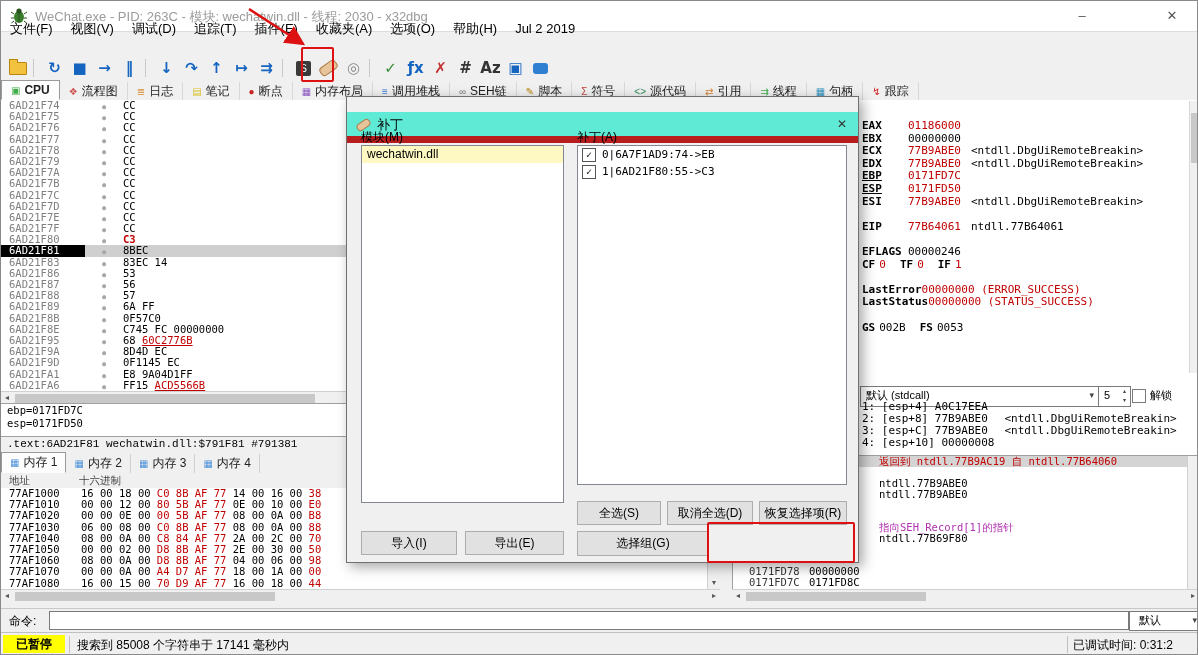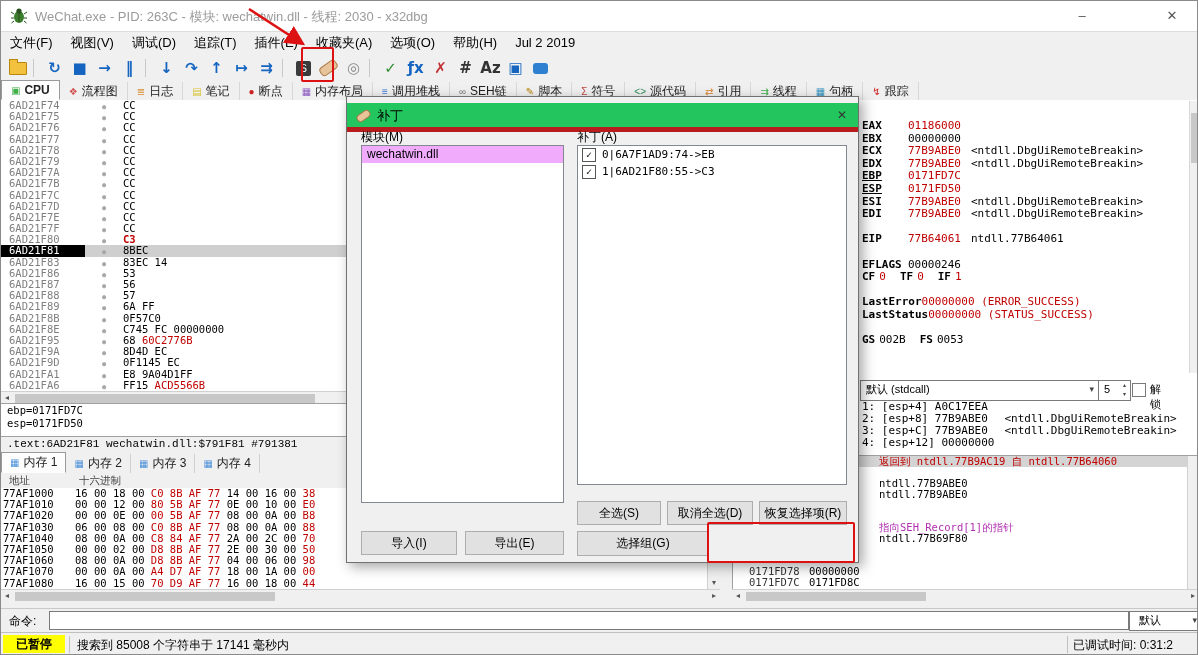--- a/index.html
+++ b/index.html
@@ -7,21 +7,21 @@
        font-family:"Liberation Sans","DejaVu Sans",sans-serif;border:1px solid #8a8a8a;box-sizing:border-box}
 
   
   #titlebar{position:absolute;left:0;top:0;width:100%;height:30px;background:#ffffff;border-bottom:1px solid #dcdcdc}
   #app-title{position:absolute;left:34px;top:7px;font-size:13px;color:#9b9b9b;white-space:nowrap}
   .capbtn{position:absolute;top:0;width:46px;height:30px;text-align:center;line-height:30px;font-size:13px;color:#555}
   #btn-min{right:92px}
   #btn-close{right:2px}
 
   
-  #menubar{position:absolute;left:0;top:30px;width:100%;height:24px;display:flex;align-items:flex-end}
+  #menubar{position:absolute;left:0;top:16px;width:100%;height:24px;display:flex;align-items:flex-end}
   .mitem{padding:0 9px;font-size:13px;color:#000;line-height:24px;white-space:nowrap}
 
   
   #toolbar{position:absolute;left:4px;top:54px;width:1190px;height:26px;display:flex;align-items:center}
   .tbtn{width:25px;height:24px;display:flex;align-items:center;justify-content:center}
   .tglyph{font-size:15px;font-weight:bold;font-family:"DejaVu Sans",sans-serif}
   .tsep{width:8px;height:18px;border-left:1px solid #c8c8c8;margin-left:3px}
   .shape-folder{width:16px;height:11px;background:#f2c23e;border:1px solid #b8860b;border-radius:1px;position:relative;display:inline-block}
   .shape-folder::before{content:"";position:absolute;top:-4px;left:-1px;width:7px;height:3px;background:#f2c23e;border:1px solid #b8860b;border-bottom:none}
   .shape-scylla{width:15px;height:15px;background:#3a3a3a;color:#fff;font-size:10px;line-height:15px;text-align:center;border-radius:2px;display:inline-block}
@@ -37,41 +37,41 @@
 
   
   #disasm-panel{position:absolute;left:0;top:99px;width:731px;height:291px;background:#fff;border-right:1px solid #a0a0a0;overflow:hidden}
   .drow{height:11.2px;line-height:11.2px;white-space:pre;font-family:"DejaVu Sans Mono",monospace;font-size:10.5px}
   .drow.sel{background:#cfcfcf}
   .daddr{display:inline-block;width:76px;padding-left:8px;color:#7f7f7f}
   .drow.sel .daddr{background:#000;color:#fff}
   .ddot{display:inline-block;width:38px;text-align:center;color:#a8a8a8;font-size:7px}
   .dbytes{color:#000}
   .s-p{color:#c00000;font-weight:bold}
-  .s-a{color:#c00000;}
+  .s-a{color:#c00000;text-decoration:underline}
   #disasm-vscroll{position:absolute;left:717px;top:99px;width:13px;height:291px;background:#f0f0f0;border-left:1px solid #d0d0d0}
   #disasm-vthumb{position:absolute;left:2px;top:90px;width:9px;height:60px;background:#c8c8c8}
   #disasm-hscroll{position:absolute;left:0;top:390px;width:731px;height:12px;background:#f0f0f0;border-top:1px solid #d0d0d0;border-bottom:1px solid #d0d0d0}
   .scrollarrow{position:absolute;font-size:8px;color:#555;line-height:12px;width:12px;text-align:center}
 
   
   #infopane{position:absolute;left:0;top:402px;width:731px;height:32px;background:#fff;border-top:1px solid #a0a0a0;border-bottom:1px solid #a0a0a0;border-right:1px solid #a0a0a0;font-family:"DejaVu Sans Mono",monospace;font-size:10.5px}
   #infopane div{padding-left:6px;line-height:13px}
   #textline{position:absolute;left:6px;top:437px;font-family:Liberation Mono, monospace;font-size:11px;color:#000;white-space:nowrap}
 
   
   #dumptabs{position:absolute;left:0;top:452px;width:731px;height:20px;display:flex;align-items:flex-end;border-bottom:1px solid #b0b0b0}
   .dumptab{display:flex;align-items:center;height:19px;padding:0 8px;font-size:12px;border-right:1px solid #d0d0d0;color:#222;white-space:nowrap}
   .dumptab.active{background:#fdfdfd;border:1px solid #9a9a9a;border-bottom:1px solid #fdfdfd}
   .dticon{color:#4a90d9;font-size:10px;margin-right:4px}
   #dumphead{position:absolute;left:0;top:472px;width:731px;height:15px;background:#f0f0f0;border-bottom:1px solid #c8c8c8;font-size:10.5px;color:#444;font-family:"DejaVu Sans Mono",monospace}
   #dumphead span{position:absolute;top:1px}
   #dumprows{position:absolute;left:0;top:487px;width:706px;height:101px;background:#fff;overflow:hidden}
   .mrow{height:11.2px;line-height:11.2px;white-space:pre;font-family:"DejaVu Sans Mono",monospace;font-size:10.5px}
-  .maddr{display:inline-block;width:72px;padding-left:2px;color:#000}
+  .maddr{display:inline-block;width:72px;padding-left:8px;color:#000}
   .h-k{color:#000}
   .h-r{color:#c00000}
   #dump-vscroll{position:absolute;left:706px;top:472px;width:13px;height:116px;background:#f0f0f0;border-left:1px solid #d0d0d0}
   #dump-hscroll{position:absolute;left:0;top:588px;width:719px;height:13px;background:#f0f0f0;border-top:1px solid #d0d0d0}
   .hthumb{position:absolute;top:2px;height:9px;background:#c8c8c8}
 
   
   #regs-panel{position:absolute;left:856px;top:99px;width:342px;height:355px;background:#fff;border-left:1px solid #a0a0a0;overflow:hidden}
   #hidefpu{position:absolute;left:1px;top:1px;width:328px;height:15px;background:#f0f0f0;border:1px solid #d0d0d0;text-align:center;font-size:11px;line-height:14px;color:#333}
   #regrows{position:absolute;left:4px;top:20px;width:324px}
@@ -80,21 +80,21 @@
   .rname{display:inline-block;min-width:46px;font-weight:bold;color:#000}
   .rname.ul{text-decoration:underline}
   .rval{color:#000}
   .rval.red{color:#c00000}
   .rcmt{color:#000;margin-left:10px}
   .fname{font-weight:bold;margin-right:4px}
   .fval{margin-right:14px}
   .fval.red{color:#c00000}
   #regs-vscroll{position:absolute;left:331px;top:1px;width:11px;height:272px;background:#f0f0f0;border-left:1px solid #d8d8d8}
   #regs-vthumb{position:absolute;left:1px;top:12px;width:9px;height:50px;background:#c8c8c8}
-  #convrow{position:absolute;left:2px;top:280px;width:273px;height:20px}
+  #convrow{position:absolute;left:2px;top:286px;width:338px;height:20px}
   #convbox{position:absolute;left:0;top:0;width:232px;height:19px;background:#fff;border:1px solid #7a7a7a;font-size:11px;line-height:17px;padding-left:5px}
   #convbox .arrow{position:absolute;right:4px;top:0;font-size:9px;color:#444}
   #spinbox{position:absolute;left:238px;top:0;width:26px;height:19px;background:#fff;border:1px solid #7a7a7a;font-size:11px;line-height:17px;padding-left:5px}
   #spinbox .spins{position:absolute;right:1px;top:0;font-size:6px;color:#444;line-height:9px;text-align:center;width:9px}
   #unlockchk{position:absolute;left:272px;top:3px;width:12px;height:12px;background:#fff;border:1px solid #7a7a7a}
   #unlocklbl{position:absolute;left:290px;top:2px;font-size:11px}
   #args{position:absolute;left:4px;top:301px;width:334px}
   .arow{height:12px;line-height:12px;white-space:pre;font-family:"DejaVu Sans Mono",monospace;font-size:11px}
 
   
@@ -119,28 +119,28 @@
 
   
   #statusbar{position:absolute;left:0;top:631px;width:1198px;height:24px;background:#f0f0f0;border-top:1px solid #c0c0c0}
   #statusstate{position:absolute;left:2px;top:2px;width:62px;height:18px;background:#ffff00;color:#000;text-align:center;line-height:18px;font-size:12px;font-weight:bold}
   .ssep{position:absolute;top:3px;width:1px;height:17px;background:#c0c0c0}
   #statusmsg{position:absolute;left:76px;top:4px;font-size:12px;color:#000;white-space:nowrap}
   #statustime{position:absolute;left:1072px;top:4px;font-size:12px;color:#000;white-space:nowrap;width:130px;overflow:hidden}
 
   
   #dialog{position:absolute;left:345px;top:95px;width:511px;height:465px;background:#f0f0f0;border:1px solid #707070;box-shadow:4px 4px 12px rgba(0,0,0,.35)}
-  #dtitle{position:absolute;left:0;top:6px;width:100%;height:24px;background:#22c55e;border-bottom:5px solid #b91c1c}
+  #dtitle{position:absolute;left:0;top:15px;width:100%;height:24px;background:#5eead4;border-bottom:7px solid #b91c1c}
   #dtitle .shape-patch{position:absolute;left:9px;top:9px;width:13px;height:6px}
   #dtitletext{position:absolute;left:30px;top:4px;font-size:13px;color:#000}
   #dclose{position:absolute;right:0;top:0;width:32px;height:24px;text-align:center;line-height:24px;font-size:12px;color:#333}
   .dlabel{position:absolute;font-size:12px;color:#000}
   .dlist{position:absolute;background:#fff;border:1px solid #828790;overflow:hidden}
   .mlitem{height:17px;line-height:17px;font-size:12px;padding-left:5px}
-  .mlitem.msel{background:#f0abfc}
+  .mlitem.msel{background:#fef9c3}
   .plitem{height:17px;line-height:17px;font-size:11px;font-family:"DejaVu Sans Mono",monospace;display:flex;align-items:center;padding-left:4px}
   .pcheck{width:12px;height:12px;border:1px solid #555;background:#fff;font-size:10px;line-height:11px;text-align:center;margin-right:6px;color:#222}
   .dbtn{position:absolute;background:#e1e1e1;border:1px solid #adadad;font-size:12px;text-align:center;color:#000;display:flex;align-items:center;justify-content:center}
   .dbtn.default{border:1px solid #0078d7;box-shadow:inset 0 0 0 1px #66b0e8;background:#e5f1fb}
 
   
   .ann{position:absolute;border:2px solid #dd1111;border-radius:2px;pointer-events:none;z-index:60}
   #ann-arrow{position:absolute;left:238px;top:1px;z-index:60;pointer-events:none}
 
   #dialog{z-index:30}
@@ -395,21 +395,20 @@
 
 <div id="regs-panel">
   <div id="regrows">
       <div class="rrow"><span class="rname">EAX</span><span class="rval red">01186000</span></div>
       <div class="rrow"><span class="rname">EBX</span><span class="rval">00000000</span></div>
       <div class="rrow"><span class="rname">ECX</span><span class="rval red">77B9ABE0</span><span class="rcmt">&lt;ntdll.DbgUiRemoteBreakin&gt;</span></div>
       <div class="rrow"><span class="rname">EDX</span><span class="rval red">77B9ABE0</span><span class="rcmt">&lt;ntdll.DbgUiRemoteBreakin&gt;</span></div>
       <div class="rrow"><span class="rname ul">EBP</span><span class="rval red">0171FD7C</span></div>
       <div class="rrow"><span class="rname ul">ESP</span><span class="rval red">0171FD50</span></div>
       <div class="rrow"><span class="rname">ESI</span><span class="rval red">77B9ABE0</span><span class="rcmt">&lt;ntdll.DbgUiRemoteBreakin&gt;</span></div>
-      <div class="rrow"><span class="rname">EDI</span><span class="rval red">77B9ABE0</span><span class="rcmt">&lt;ntdll.DbgUiRemoteBreakin&gt;</span></div>
       <div class="rspace"></div>
       <div class="rrow"><span class="rname">EIP</span><span class="rval red">77B64061</span><span class="rcmt">ntdll.77B64061</span></div>
       <div class="rspace"></div>
       <div class="rrow"><span class="rname">EFLAGS</span><span class="rval">00000246</span></div>
       <div class="rrow"><span class="fname">CF</span><span class="fval red">0</span><span class="fname">TF</span><span class="fval red">0</span><span class="fname">IF</span><span class="fval red">1</span></div>
       <div class="rspace"></div>
       <div class="rrow"><span class="rname">LastError</span><span class="rval red">00000000 (ERROR_SUCCESS)</span></div>
       <div class="rrow"><span class="rname">LastStatus</span><span class="rval red">00000000 (STATUS_SUCCESS)</span></div>
       <div class="rspace"></div>
       <div class="rrow"><span class="fname">GS</span><span class="fval">002B</span><span class="fname">FS</span><span class="fval">0053</span></div>
@@ -426,21 +425,21 @@
       <span>5</span>
       <span class="spins">▴<br>▾</span>
     </div>
     <div id="unlockchk"></div>
     <div id="unlocklbl">解锁</div>
   </div>
   <div id="args">
       <div class="arow"><span>1: [esp+4] A0C17EEA</span></div>
       <div class="arow"><span>2: [esp+8] 77B9ABE0</span><span class="rcmt"> &lt;ntdll.DbgUiRemoteBreakin&gt;</span></div>
       <div class="arow"><span>3: [esp+C] 77B9ABE0</span><span class="rcmt"> &lt;ntdll.DbgUiRemoteBreakin&gt;</span></div>
-      <div class="arow"><span>4: [esp+12] 00000000</span></div>
+      <div class="arow"><span>4: [esp+10] 00000008</span></div>
     </div>
 </div>
 
 <div id="stack-panel">
     <div class="srow ssel"><span class="saddr"></span><span class="sval"></span><span class="scmt c-ret">返回到 ntdll.77B9AC19 自 ntdll.77B64060</span></div>
     <div class="srow"><span class="saddr"></span><span class="sval"></span><span class="scmt c-none"></span></div>
     <div class="srow"><span class="saddr"></span><span class="sval"></span><span class="scmt c-plain">ntdll.77B9ABE0</span></div>
     <div class="srow"><span class="saddr"></span><span class="sval"></span><span class="scmt c-plain">ntdll.77B9ABE0</span></div>
     <div class="srow"><span class="saddr"></span><span class="sval"></span><span class="scmt c-none"></span></div>
     <div class="srow"><span class="saddr"></span><span class="sval"></span><span class="scmt c-none"></span></div>

